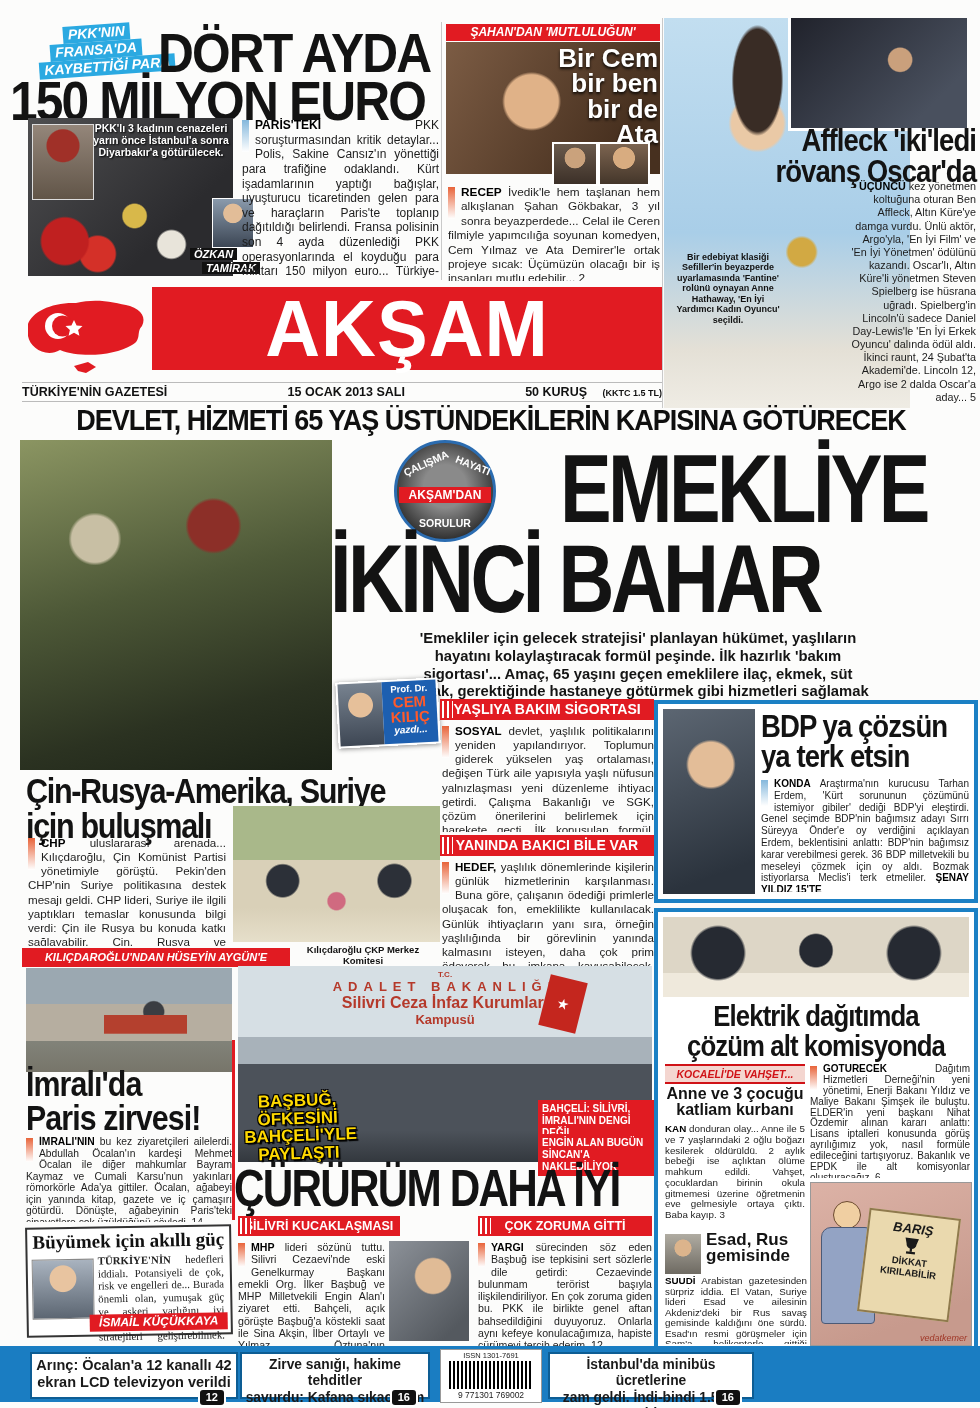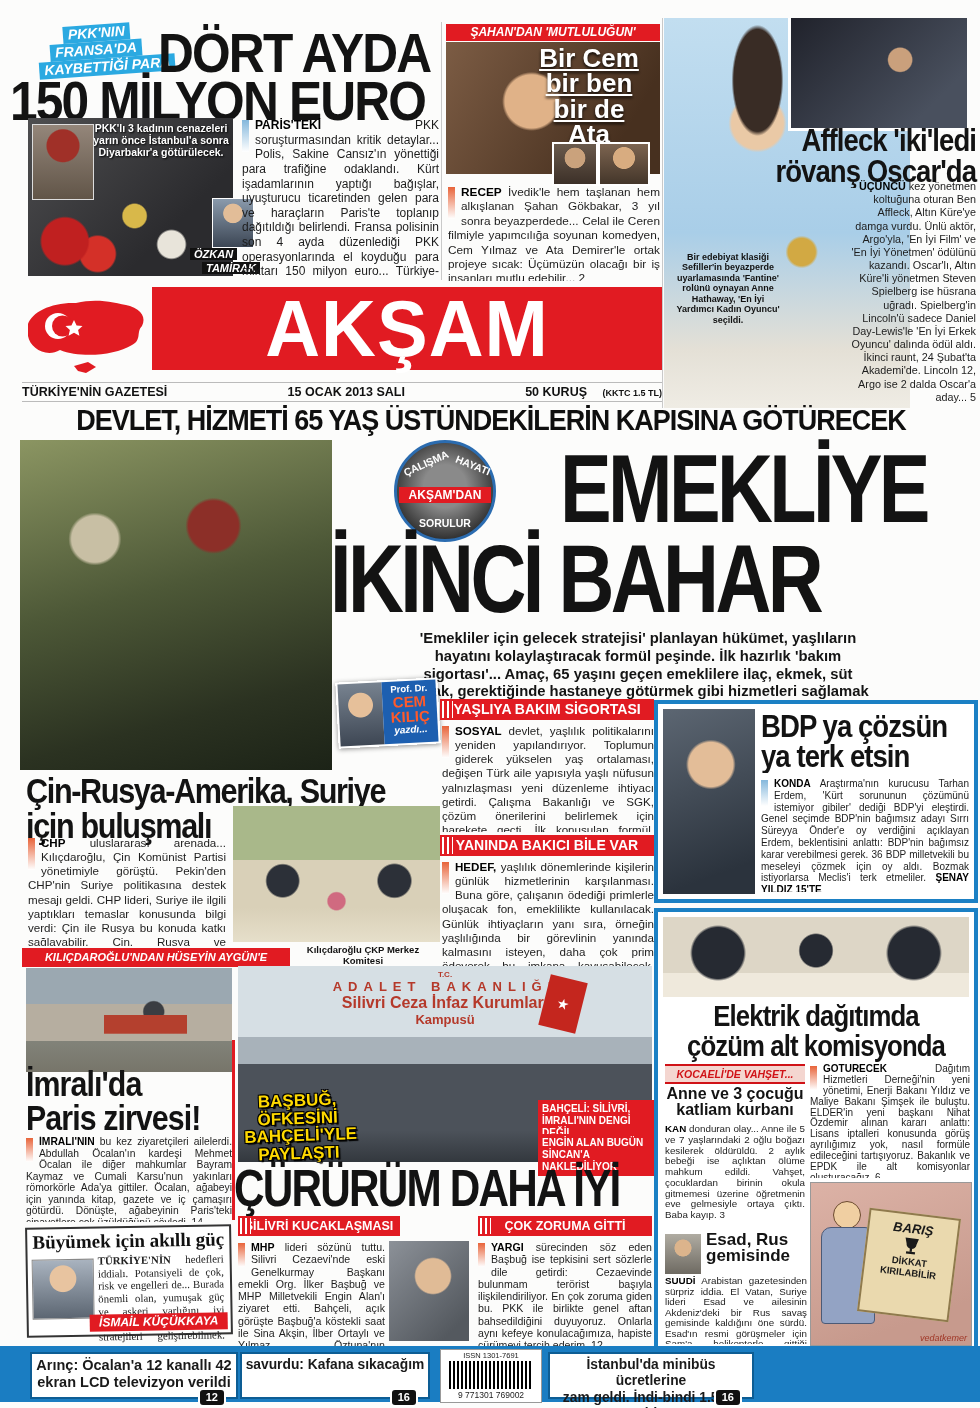--- a/index.html
+++ b/index.html
@@ -100,21 +100,21 @@
     <span style="background:#111;color:#fff;font-weight:bold;font-style:italic;font-size:11px;padding:0 4px;">TAMİRAK</span>
   </div>
   <div class="abs body-txt" style="left:242px;top:118px;width:197px;height:160px;overflow:hidden;">
     <i class="gbar blue"></i>
     <b>PARİS'TEKİ</b>
     <span>PKK soruşturmasından kritik detaylar... Polis, Sakine Cansız'ın yönettiği para trafiğine odaklandı. Kürt işadamlarının yaptığı bağışlar, uyuşturucu ticaretinden gelen para ve haraçların Paris'te toplanıp dağıtıldığı belirlendi. Fransa polisinin son 4 ayda düzenlediği PKK operasyonlarında el koyduğu para miktarı 150 milyon euro... Türkiye-Fransa arasındaki 'suçluların iadesi' tablosu da ilginç. 2011-2012'de Fransa 11 kişiyi anlaşma gereği iade etmiş. Ama 11'i de adi suçlu. Kırmızı bültenle aranan 435 PKK'lıdan ise tek iade yok. 14</span>
   </div>
 
   <div class="abs red-strip" style="left:446px;top:24px;width:214px;height:17px;font-size:12px;line-height:17px;">ŞAHAN'DAN 'MUTLULUĞUN' FORMÜLÜ:</div>
   <div class="abs ph ph-sahan" style="left:446px;top:42px;width:214px;height:132px;"></div>
-  <div class="abs" style="left:520px;top:46px;width:138px;text-align:center;font-weight:bold;font-size:26px;line-height:.98;color:#fff;text-shadow:0 2px 3px rgba(0,0,0,.85);text-decoration:underline;">
+  <div class="abs" style="left:520px;top:46px;width:138px;text-align:right;font-weight:bold;font-size:26px;line-height:.98;color:#fff;text-shadow:0 2px 3px rgba(0,0,0,.85);">
     <div>Bir Cem</div>
     <div>bir ben</div>
     <div>bir de</div>
     <div>Ata</div>
   </div>
   <div class="abs ph ph-mug-a" style="left:552px;top:142px;width:42px;height:40px;border:2px solid #fff;"></div>
   <div class="abs ph ph-mug-b" style="left:598px;top:142px;width:48px;height:40px;border:2px solid #fff;"></div>
   <div class="abs body-txt" style="left:448px;top:185px;width:212px;height:96px;font-size:11.8px;overflow:hidden;">
     <i class="gbar"></i>
     <b>RECEP</b>
@@ -335,20 +335,21 @@
   </div>
 
   <div class="abs" style="left:0;top:1346px;width:980px;height:56px;background:#1a7dc2;"></div>
 
   <div class="abs footer-box" style="left:30px;top:1352px;width:204px;height:40px;">
     <div>Arınç: Öcalan'a 12 kanallı 42</div>
     <div>ekran LCD televizyon verildi</div>
     <span class="page-badge">12</span>
   </div>
   <div class="abs footer-box" style="left:240px;top:1352px;width:186px;height:40px;font-size:13.8px;">
+    <div>Zirve sanığı, hakime tehditler</div>
     <div>savurdu: Kafana sıkacağım</div>
     <span class="page-badge">16</span>
   </div>
   <div class="abs" style="left:440px;top:1349px;width:100px;height:52px;background:#fff;border:1px solid #999;text-align:center;">
     <div style="font-size:7.5px;color:#222;padding-top:1px;">ISSN 1301-7691</div>
     <div style="height:28px;margin:1px 8px;background:repeating-linear-gradient(90deg,#000 0 2px,#fff 2px 4px);"></div>
     <div style="font-size:8.5px;color:#222;">9 771301 769002</div>
   </div>
   <div class="abs footer-box" style="left:548px;top:1352px;width:202px;height:40px;font-size:13.8px;">
     <div>İstanbul'da minibüs ücretlerine</div>

